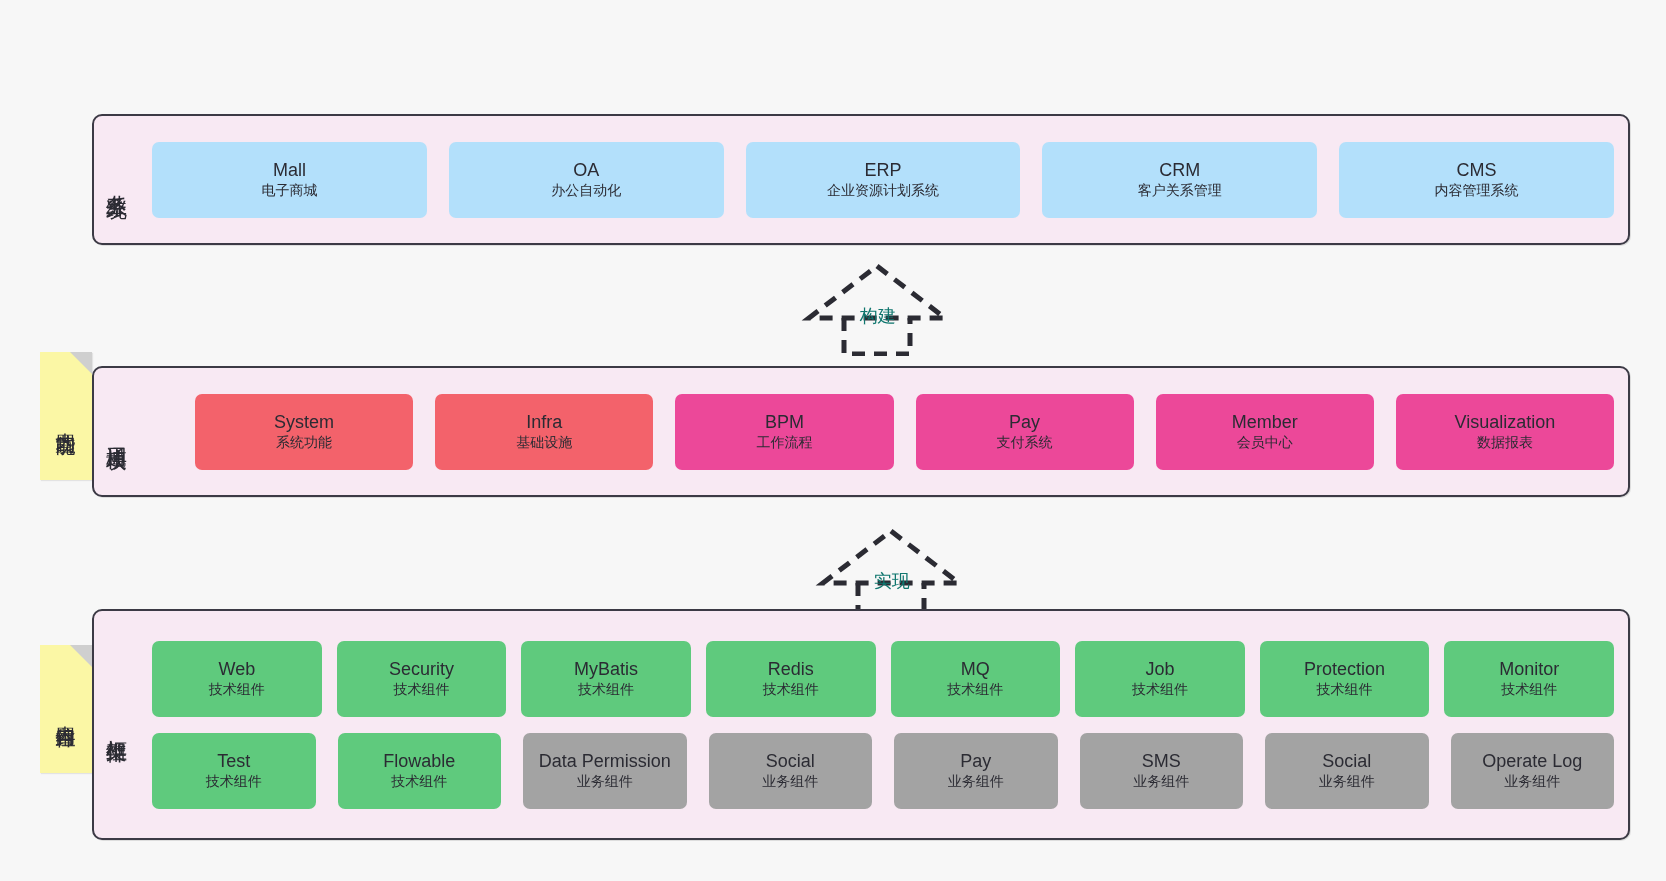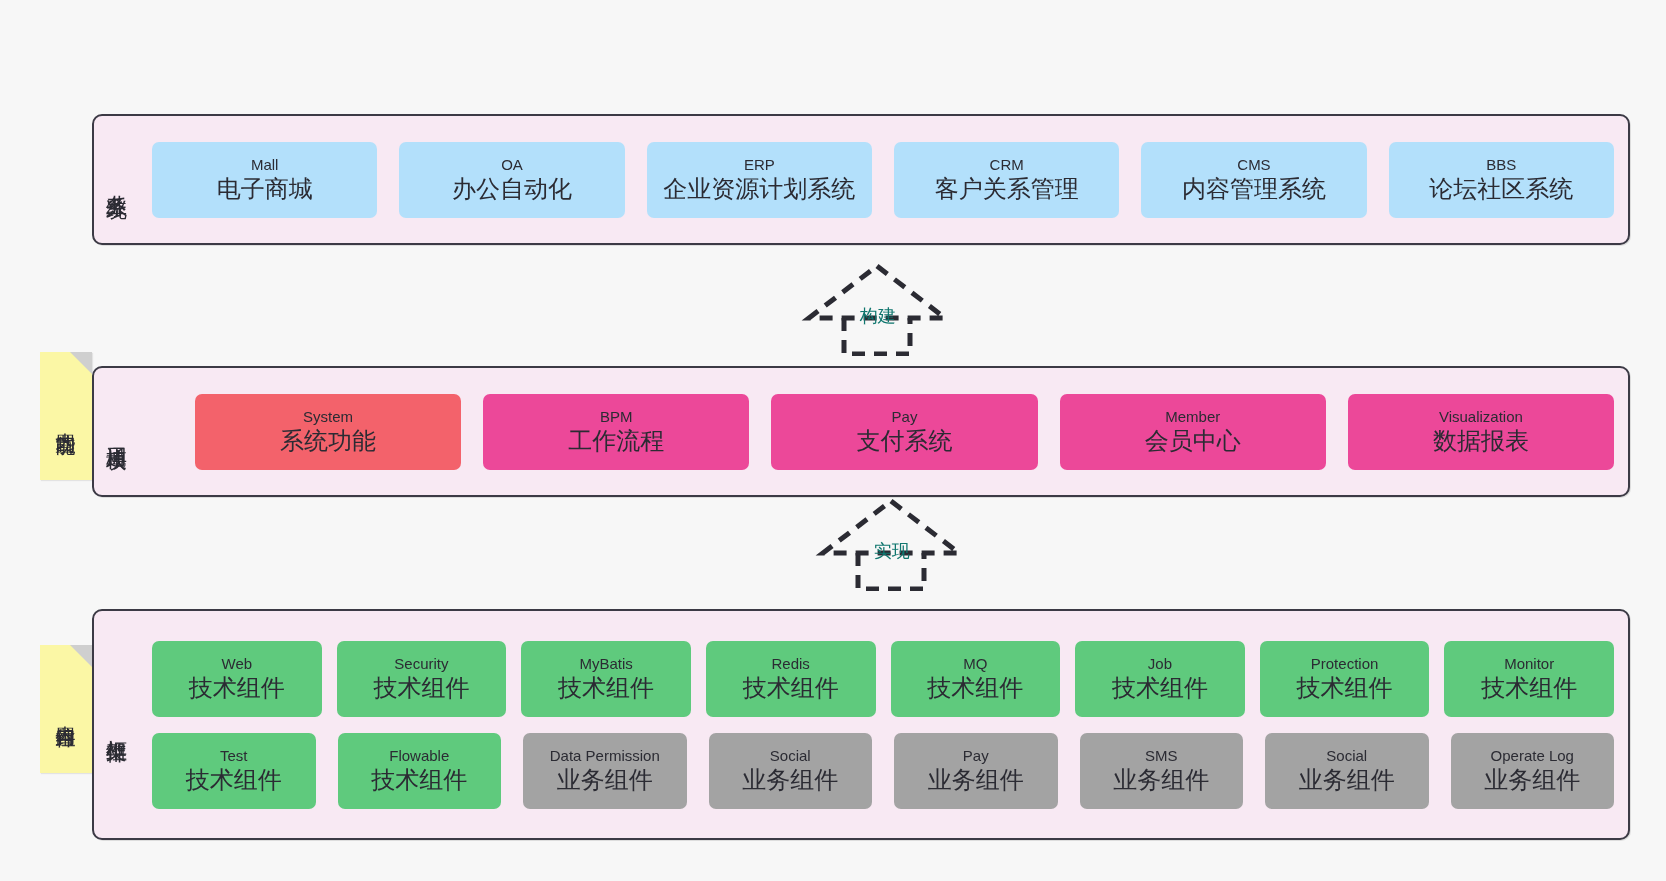--- a/index.html
+++ b/index.html
@@ -59,22 +59,22 @@
     display: flex;
     flex-direction: column;
     align-items: center;
     justify-content: center;
     text-align: center;
     line-height: 1.22;
     padding: 6px 4px;
     color: #2b2b33;
     user-select: none;
   }
-  .card .t-en { font-size: 15px; }
-  .card .t-cn { font-size: 24px; }
+  .card .t-en { font-size: 18px; }
+  .card .t-cn { font-size: 14px; }
 
   .c-blue       { background: #b3e0fb; }
   .c-red        { background: #f3626b; }
   .c-pink       { background: #ec4899; }
   .c-green      { background: #5fca7d; }
   .c-greenlight { background: #a3a3a3; }
 
   
   .note {
     position: absolute;
@@ -143,24 +143,20 @@
           <span class="t-cn">企业资源计划系统</span>
         </div>
         <div class="card c-blue">
           <span class="t-en">CRM</span>
           <span class="t-cn">客户关系管理</span>
         </div>
         <div class="card c-blue">
           <span class="t-en">CMS</span>
           <span class="t-cn">内容管理系统</span>
         </div>
-        <div class="card c-blue">
-          <span class="t-en">BBS</span>
-          <span class="t-cn">论坛社区系统</span>
-        </div>
       </div>
     </div>
   </div>
 
   <div class="arrow" style="left:797px; top:260px;">
     <svg viewBox="0 0 160 96" xmlns="http://www.w3.org/2000/svg">
       <path d="M80 6 L148 58 L12 58 Z" fill="none" stroke="#2b2b33" stroke-width="5" stroke-dasharray="13 9" stroke-linecap="butt"></path>
       <path d="M47 58 L47 94 L113 94 L113 58" fill="none" stroke="#2b2b33" stroke-width="5" stroke-dasharray="13 9" stroke-linecap="butt"></path>
     </svg>
     <span class="arrow-label">构建</span>
@@ -172,41 +168,45 @@
   </div>
 
   <div class="layer" id="layer-common" style="left:92px; top:366px; width:1538px; height:131px;gap:43px;">
     <div class="layer-title">通用模块</div>
     <div class="layer-body">
       <div class="row" style="height:76px;">
         <div class="card c-red">
           <span class="t-en">System</span>
           <span class="t-cn">系统功能</span>
         </div>
+        <div class="card c-red">
+          <span class="t-en">Infra</span>
+          <span class="t-cn">基础设施</span>
+        </div>
         <div class="card c-pink">
           <span class="t-en">BPM</span>
           <span class="t-cn">工作流程</span>
         </div>
         <div class="card c-pink">
           <span class="t-en">Pay</span>
           <span class="t-cn">支付系统</span>
         </div>
         <div class="card c-pink">
           <span class="t-en">Member</span>
           <span class="t-cn">会员中心</span>
         </div>
         <div class="card c-pink">
           <span class="t-en">Visualization</span>
           <span class="t-cn">数据报表</span>
         </div>
       </div>
     </div>
   </div>
 
-  <div class="arrow" style="left:811px; top:495px;">
+  <div class="arrow" style="left:811px; top:525px;">
     <svg viewBox="0 0 160 96" xmlns="http://www.w3.org/2000/svg">
       <path d="M80 6 L148 58 L12 58 Z" fill="none" stroke="#2b2b33" stroke-width="5" stroke-dasharray="13 9" stroke-linecap="butt"></path>
       <path d="M47 58 L47 94 L113 94 L113 58" fill="none" stroke="#2b2b33" stroke-width="5" stroke-dasharray="13 9" stroke-linecap="butt"></path>
     </svg>
     <span class="arrow-label">实现</span>
   </div>
 
   <div class="note" style="left:40px; top:645px; height:128px;">
     <span class="fold"></span>
     <span class="note-text">内置组件</span>

